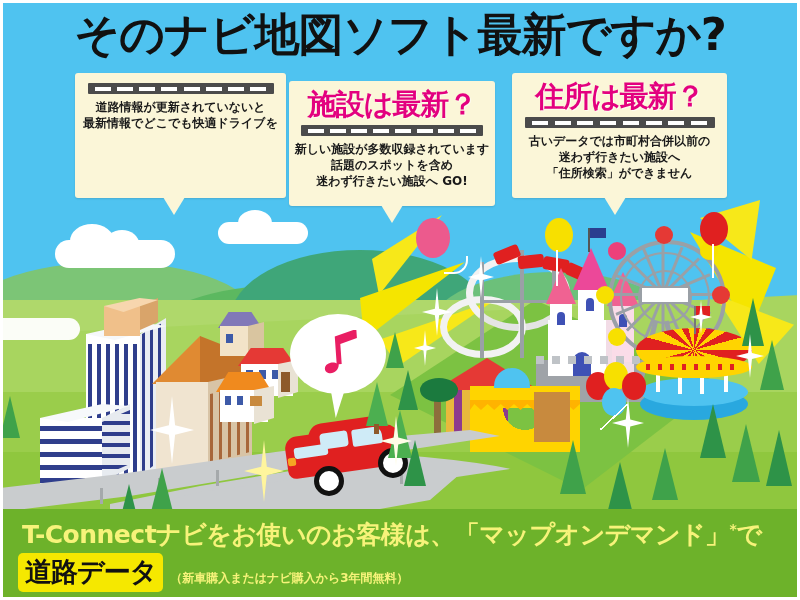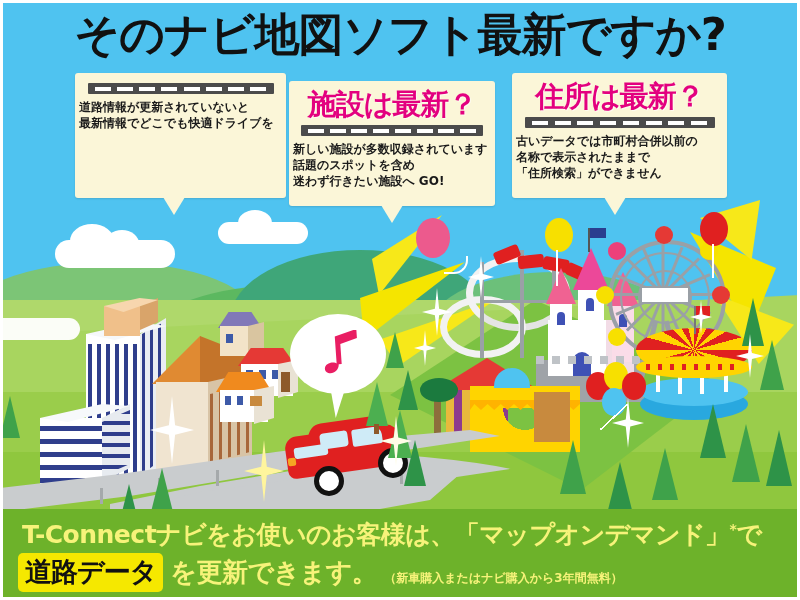--- a/index.html
+++ b/index.html
@@ -37,21 +37,21 @@
     font-family:"DejaVu Sans","Liberation Sans",sans-serif;
     text-shadow:1px 1px 0 rgba(255,255,255,.6);
   }
   .road{
     margin:4px auto 5px auto;height:11px;background:#4B4B4B;border-radius:1px;
     display:flex;align-items:center;justify-content:space-around;padding:0 4px;
     box-sizing:border-box;
   }
   .road i{display:block;width:16px;height:4px;background:#fff;}
   .c-body{
-    color:#1a1a1a;font-size:12px;line-height:16px;
+    text-align:center;color:#1a1a1a;font-size:12px;line-height:16px;
     font-family:"DejaVu Sans","Liberation Sans",sans-serif;white-space:nowrap;
     font-weight:600;
   }
 
   
   .sh{position:absolute;}
 
   
   .banner{
     position:absolute;left:0;top:509px;width:800px;height:91px;background:#6DB22A;
@@ -428,30 +428,29 @@
       <i></i>
         <i></i>
         <i></i>
         <i></i>
         <i></i>
         <i></i>
         <i></i>
         <i></i>
     </div>
     <div class="c-body">古いデータでは市町村合併以前の</div>
-    <div class="c-body">名称で表示されたままで</div>
+    <div class="c-body">迷わず行きたい施設へ</div>
     <div class="c-body">「住所検索」ができません</div>
     <div class="tail" style="left:92px;"></div>
   </div>
 
   <div class="banner">
     <div class="banner-l1">
       <span>T-Connectナビをお使いのお客様は、「マップオンデマンド」</span><sup>*</sup><span>で</span>
     </div>
     <div class="banner-l2">
       <span class="chip">道路データ</span>
-      <span class="banner-tail">を更新できます。</span>
       <span class="banner-note">（新車購入またはナビ購入から3年間無料）</span>
     </div>
   </div>
 
   <div class="frame"></div>
 </div>
 
 </body></html>

